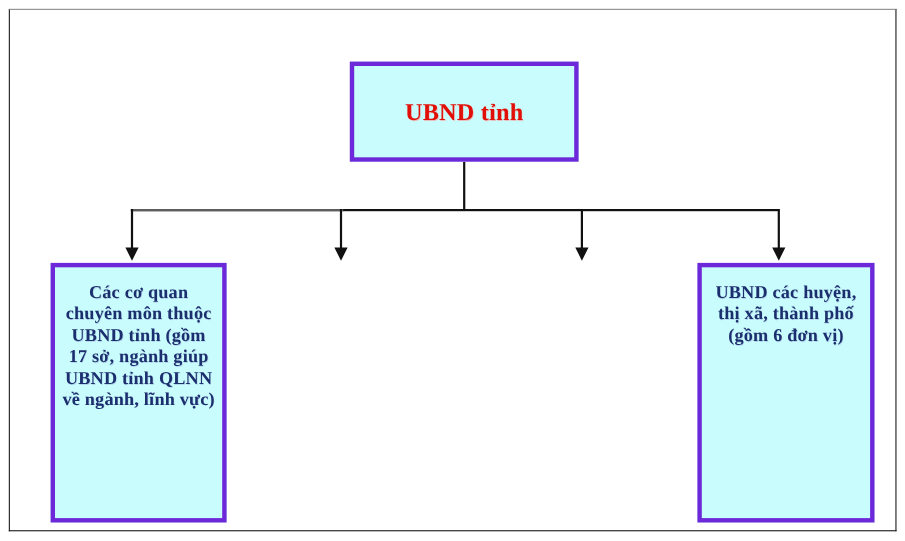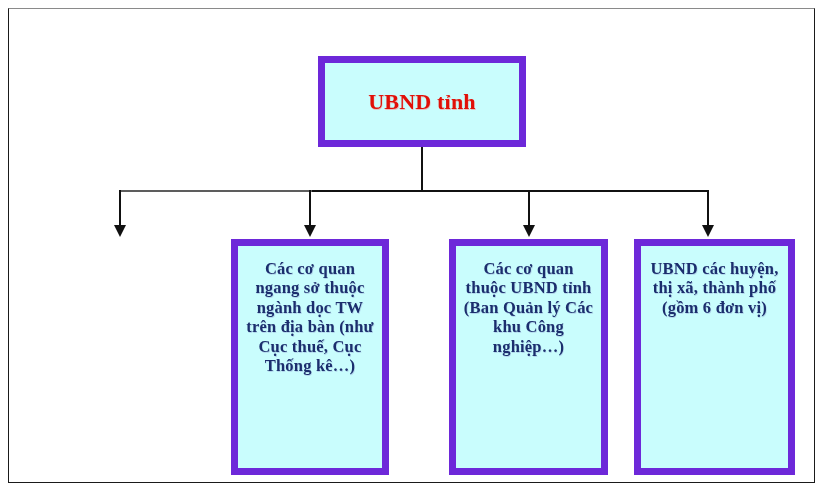--- a/index.html
+++ b/index.html
@@ -26,21 +26,21 @@
     height: 475px;
     box-sizing: border-box;
     border: 1px solid #1a1a1a;
     border-top-color: #8a8a8a;
     background: #ffffff;
   }
   .node {
     position: absolute;
     box-sizing: border-box;
     background: #c9fdfd;
-    border: 7px solid #6d28d9;
+    border: 4px solid #6d28d9;
     display: flex;
     align-items: flex-start;
     justify-content: center;
     text-align: center;
   }
   .node .label {
     display: block;
     width: 100%;
     font-weight: bold;
     line-height: 1.18;
@@ -143,27 +143,24 @@
 
     <div class="arrowhead" id="arrow-1"></div>
     <div class="arrowhead" id="arrow-2"></div>
     <div class="arrowhead" id="arrow-3"></div>
     <div class="arrowhead" id="arrow-4"></div>
 
     <div class="node" id="node-root">
       <span class="label">UBND tỉnh</span>
     </div>
 
-
-    <div class="node child" id="node-child-2">
-      <span class="label">Các cơ quan ngang sở thuộc ngành dọc TW trên địa bàn (như Cục thuế, Cục Thống kê…)</span>
+    <div class="node child" id="node-child-1">
+      <span class="label">Các cơ quan chuyên môn thuộc UBND tỉnh (gồm 17 sở, ngành giúp UBND tỉnh QLNN về ngành, lĩnh vực)</span>
     </div>
 
-    <div class="node child" id="node-child-3">
-      <span class="label">Các cơ quan thuộc UBND tỉnh (Ban Quản lý Các khu Công nghiệp…)</span>
-    </div>
+
 
     <div class="node child" id="node-child-4">
       <span class="label">UBND các huyện, thị xã, thành phố (gồm 6 đơn vị)</span>
     </div>
 
   </div>
 </div>
 
 </body></html>

